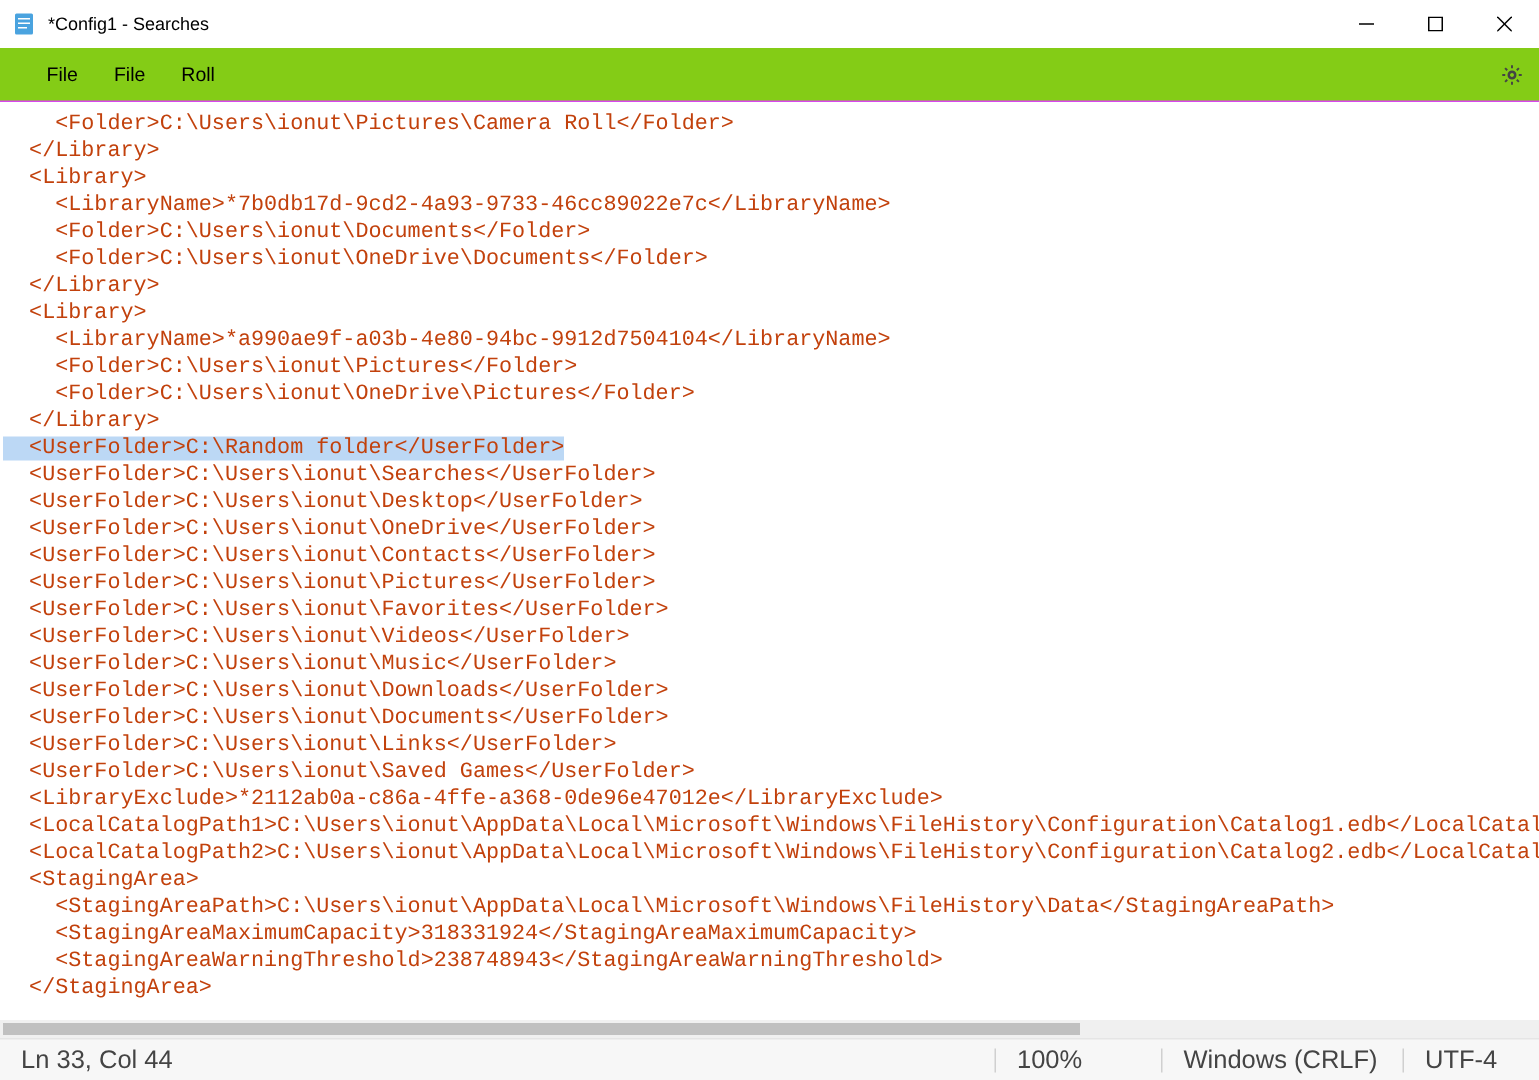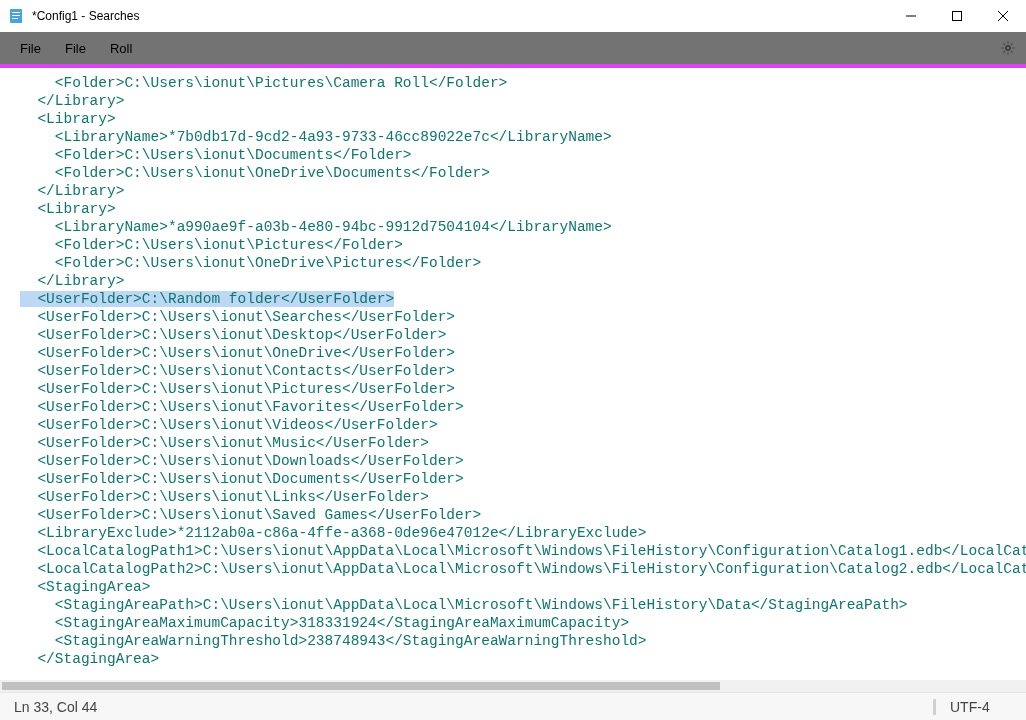--- a/index.html
+++ b/index.html
@@ -41,23 +41,23 @@
     display: flex;
     align-items: center;
     justify-content: center;
     cursor: pointer;
   }
   .win-btn svg { width: 10px; height: 10px; }
   .menubar {
     height: 36px;
     display: flex;
     align-items: center;
-    padding-left: 8px;
-    border-bottom: 4px solid #d946ef;
-    background: #737373;
+    padding-left: 19px;
+    border-bottom: 1px solid #d946ef;
+    background: #84cc16;
   }
   .menu-item {
     padding: 6px 12px;
     font-size: 13px;
     color: #000;
     cursor: pointer;
   }
   .menu-spacer { flex: 1; }
   .gear {
     width: 36px;
@@ -71,39 +71,39 @@
     flex: 1;
     overflow: hidden;
     position: relative;
     background: #ffffff;
   }
   .editor {
     position: absolute;
     inset: 0;
     overflow-x: auto;
     overflow-y: hidden;
-    padding: 6px 0 0 20px;
+    padding: 6px 0 0 2px;
     font-family: Consolas, "Courier New", monospace;
     font-size: 14.5px;
     line-height: 18px;
-    color: #0f766e;
+    color: #c2410c;
     white-space: pre;
   }
   .editor .line { white-space: pre; }
   .editor .highlight {
     background: #bcd8f5;
     text-align: right;
   }
   .statusbar {
     height: 28px;
     border-top: 1px solid #e5e5e5;
     background: #f7f7f7;
     display: flex;
     align-items: center;
-    font-size: 14px;
+    font-size: 17px;
     color: #444;
   }
   .status-cell {
     padding: 0 14px;
     height: 100%;
     display: flex;
     align-items: center;
   }
   .status-divider {
     width: 1px;
@@ -191,16 +191,18 @@
   <div class="editor" id="editor"><div class="line">    &lt;Folder&gt;C:\Users\ionut\Pictures\Camera Roll&lt;/Folder&gt;</div><div class="line">  &lt;/Library&gt;</div><div class="line">  &lt;Library&gt;</div><div class="line">    &lt;LibraryName&gt;*7b0db17d-9cd2-4a93-9733-46cc89022e7c&lt;/LibraryName&gt;</div><div class="line">    &lt;Folder&gt;C:\Users\ionut\Documents&lt;/Folder&gt;</div><div class="line">    &lt;Folder&gt;C:\Users\ionut\OneDrive\Documents&lt;/Folder&gt;</div><div class="line">  &lt;/Library&gt;</div><div class="line">  &lt;Library&gt;</div><div class="line">    &lt;LibraryName&gt;*a990ae9f-a03b-4e80-94bc-9912d7504104&lt;/LibraryName&gt;</div><div class="line">    &lt;Folder&gt;C:\Users\ionut\Pictures&lt;/Folder&gt;</div><div class="line">    &lt;Folder&gt;C:\Users\ionut\OneDrive\Pictures&lt;/Folder&gt;</div><div class="line">  &lt;/Library&gt;</div><div class="line"><span class="highlight">  &lt;UserFolder&gt;C:\Random folder&lt;/UserFolder&gt;</span></div><div class="line">  &lt;UserFolder&gt;C:\Users\ionut\Searches&lt;/UserFolder&gt;</div><div class="line">  &lt;UserFolder&gt;C:\Users\ionut\Desktop&lt;/UserFolder&gt;</div><div class="line">  &lt;UserFolder&gt;C:\Users\ionut\OneDrive&lt;/UserFolder&gt;</div><div class="line">  &lt;UserFolder&gt;C:\Users\ionut\Contacts&lt;/UserFolder&gt;</div><div class="line">  &lt;UserFolder&gt;C:\Users\ionut\Pictures&lt;/UserFolder&gt;</div><div class="line">  &lt;UserFolder&gt;C:\Users\ionut\Favorites&lt;/UserFolder&gt;</div><div class="line">  &lt;UserFolder&gt;C:\Users\ionut\Videos&lt;/UserFolder&gt;</div><div class="line">  &lt;UserFolder&gt;C:\Users\ionut\Music&lt;/UserFolder&gt;</div><div class="line">  &lt;UserFolder&gt;C:\Users\ionut\Downloads&lt;/UserFolder&gt;</div><div class="line">  &lt;UserFolder&gt;C:\Users\ionut\Documents&lt;/UserFolder&gt;</div><div class="line">  &lt;UserFolder&gt;C:\Users\ionut\Links&lt;/UserFolder&gt;</div><div class="line">  &lt;UserFolder&gt;C:\Users\ionut\Saved Games&lt;/UserFolder&gt;</div><div class="line">  &lt;LibraryExclude&gt;*2112ab0a-c86a-4ffe-a368-0de96e47012e&lt;/LibraryExclude&gt;</div><div class="line">  &lt;LocalCatalogPath1&gt;C:\Users\ionut\AppData\Local\Microsoft\Windows\FileHistory\Configuration\Catalog1.edb&lt;/LocalCatalogPath1&gt;</div><div class="line">  &lt;LocalCatalogPath2&gt;C:\Users\ionut\AppData\Local\Microsoft\Windows\FileHistory\Configuration\Catalog2.edb&lt;/LocalCatalogPath2&gt;</div><div class="line">  &lt;StagingArea&gt;</div><div class="line">    &lt;StagingAreaPath&gt;C:\Users\ionut\AppData\Local\Microsoft\Windows\FileHistory\Data&lt;/StagingAreaPath&gt;</div><div class="line">    &lt;StagingAreaMaximumCapacity&gt;318331924&lt;/StagingAreaMaximumCapacity&gt;</div><div class="line">    &lt;StagingAreaWarningThreshold&gt;238748943&lt;/StagingAreaWarningThreshold&gt;</div><div class="line">  &lt;/StagingArea&gt;</div></div>
   <div class="scrollbar-bottom">
     <div class="scrollbar-thumb"></div>
   </div>
 </div>
 
 <div class="statusbar">
   <div class="status-cell">Ln 33, Col 44</div>
   <div class="status-spacer"></div>
   <div class="status-divider"></div>
+  <div class="status-cell" style="min-width:110px">100%</div>
   <div class="status-divider"></div>
+  <div class="status-cell" style="min-width:160px">Windows (CRLF)</div>
   <div class="status-divider"></div>
   <div class="status-cell" style="min-width:90px">UTF-4</div>
 </div>
 
 </body></html>

